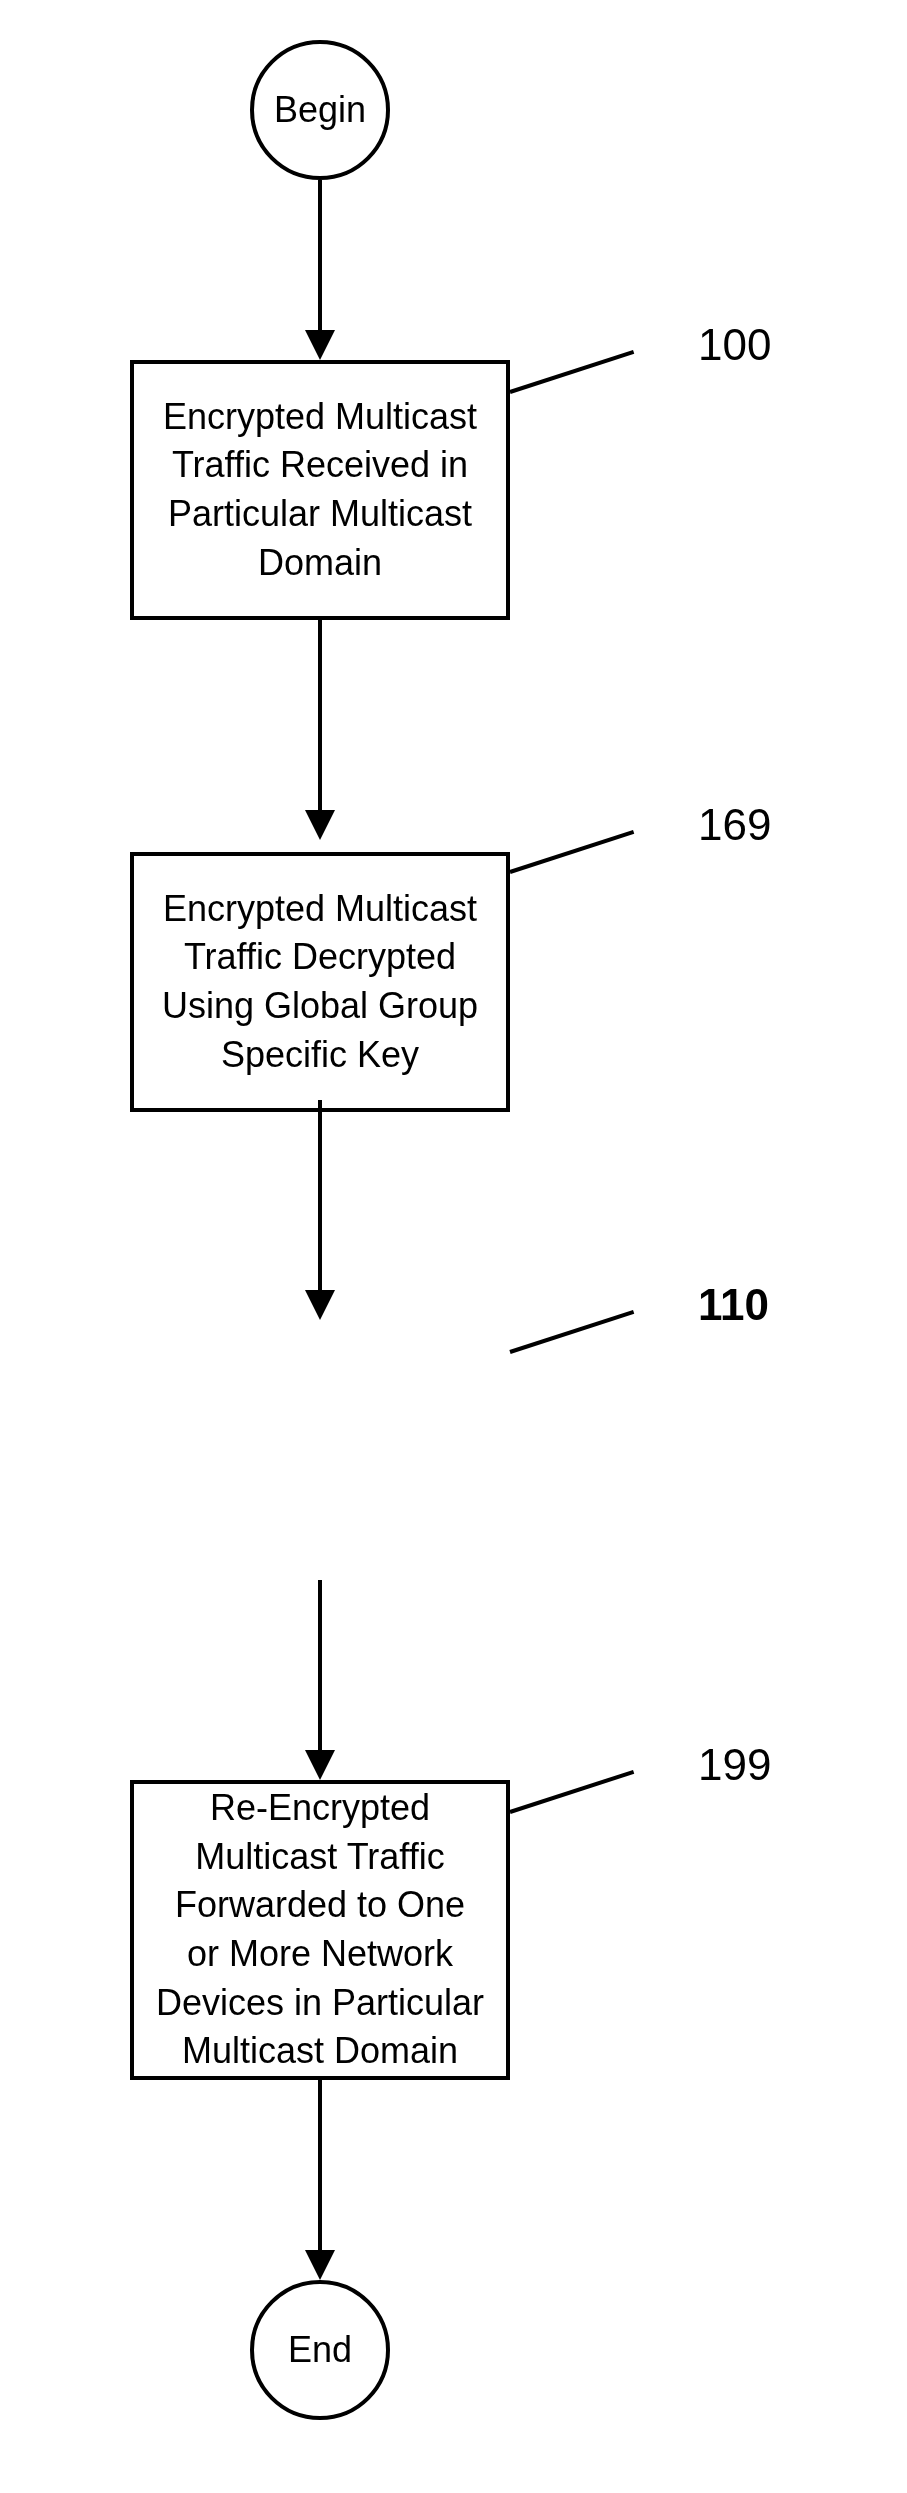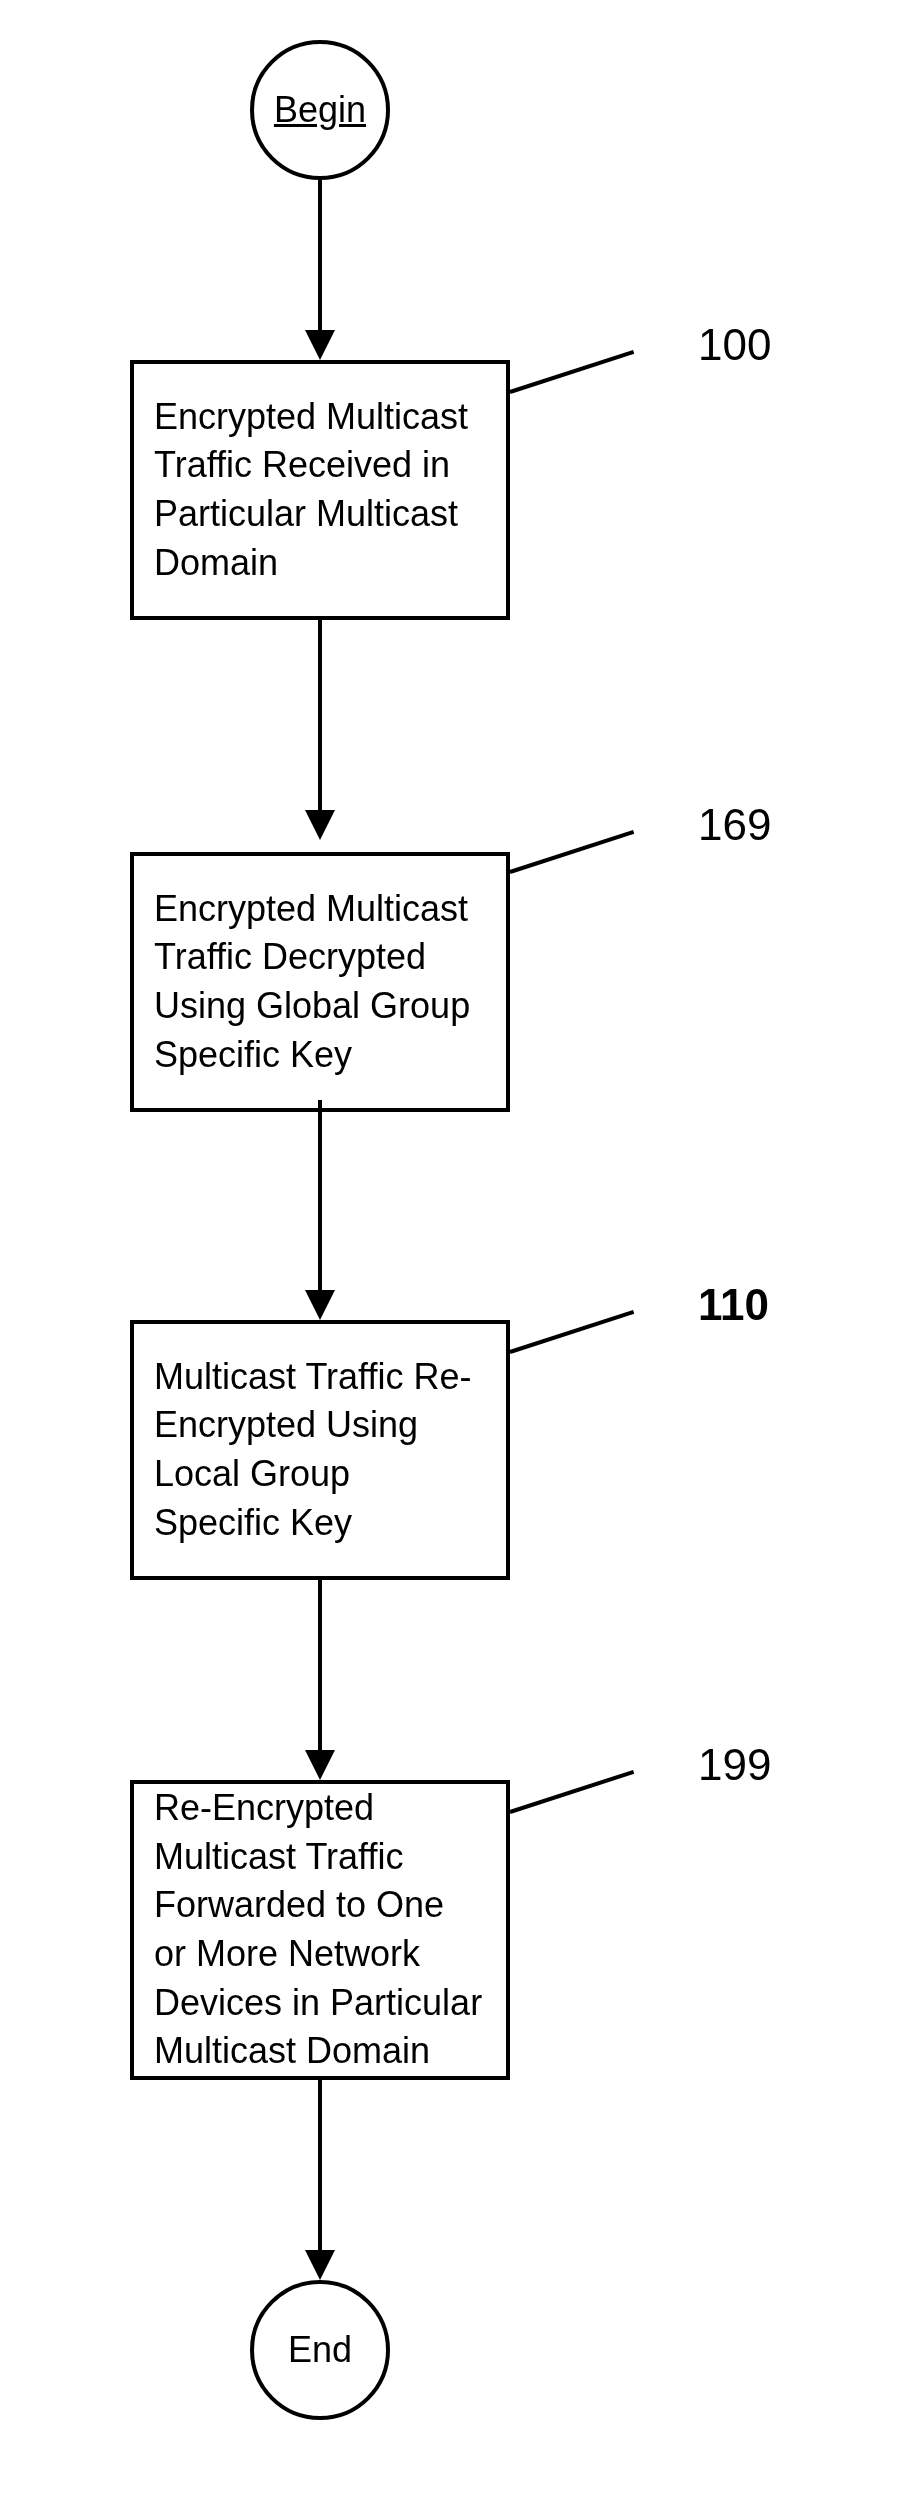--- a/index.html
+++ b/index.html
@@ -29,20 +29,21 @@
   }
   .process {
     position: absolute;
     width: 380px;
     border: 4px solid #000;
     box-sizing: border-box;
     background: #fff;
     display: flex;
     align-items: center;
     justify-content: center;
+    text-align: center;
     font-size: 36px;
     line-height: 1.35;
     padding: 28px 20px;
   }
   .label {
     position: absolute;
     font-size: 44px;
     margin-left: 48px;
   }
   .leader {
@@ -54,21 +55,21 @@
   svg.arrow {
     position: absolute;
     overflow: visible;
   }
 </style>
 </head>
 <body>
 
 <div class="canvas">
 
-  <div class="terminal" style="left:250px; top:40px;text-decoration:underline;">
+  <div class="terminal" style="left:250px; top:40px;">
     <span>Begin</span>
   </div>
 
   <svg class="arrow" style="left:300px; top:180px;" width="40" height="180">
     <line x1="20" y1="0" x2="20" y2="150" stroke="#000" stroke-width="4"></line>
     <polygon points="20,180 5,150 35,150" fill="#000"></polygon>
   </svg>
 
   <div class="process" style="left:130px; top:360px; height:260px;">
     <span>Encrypted Multicast Traffic Received in Particular Multicast Domain</span>
@@ -85,23 +86,20 @@
     <span>Encrypted Multicast Traffic Decrypted Using Global Group Specific Key</span>
   </div>
   <div class="leader" style="left:510px; top:870px; width:130px; transform:rotate(-18deg);"></div>
   <div class="label" style="left:650px; top:800px;">169</div>
 
   <svg class="arrow" style="left:300px; top:1100px;" width="40" height="220">
     <line x1="20" y1="0" x2="20" y2="190" stroke="#000" stroke-width="4"></line>
     <polygon points="20,220 5,190 35,190" fill="#000"></polygon>
   </svg>
 
-  <div class="process" style="left:130px; top:1320px; height:260px;">
-    <span>Multicast Traffic Re-Encrypted Using Local Group Specific Key</span>
-  </div>
   <div class="leader" style="left:510px; top:1350px; width:130px; transform:rotate(-18deg);"></div>
   <div class="label" style="left:650px; top:1280px;font-weight:bold;">110</div>
 
   <svg class="arrow" style="left:300px; top:1580px;" width="40" height="200">
     <line x1="20" y1="0" x2="20" y2="170" stroke="#000" stroke-width="4"></line>
     <polygon points="20,200 5,170 35,170" fill="#000"></polygon>
   </svg>
 
   <div class="process" style="left:130px; top:1780px; height:300px;">
     <span>Re-Encrypted Multicast Traffic Forwarded to One or More Network Devices in Particular Multicast Domain</span>

